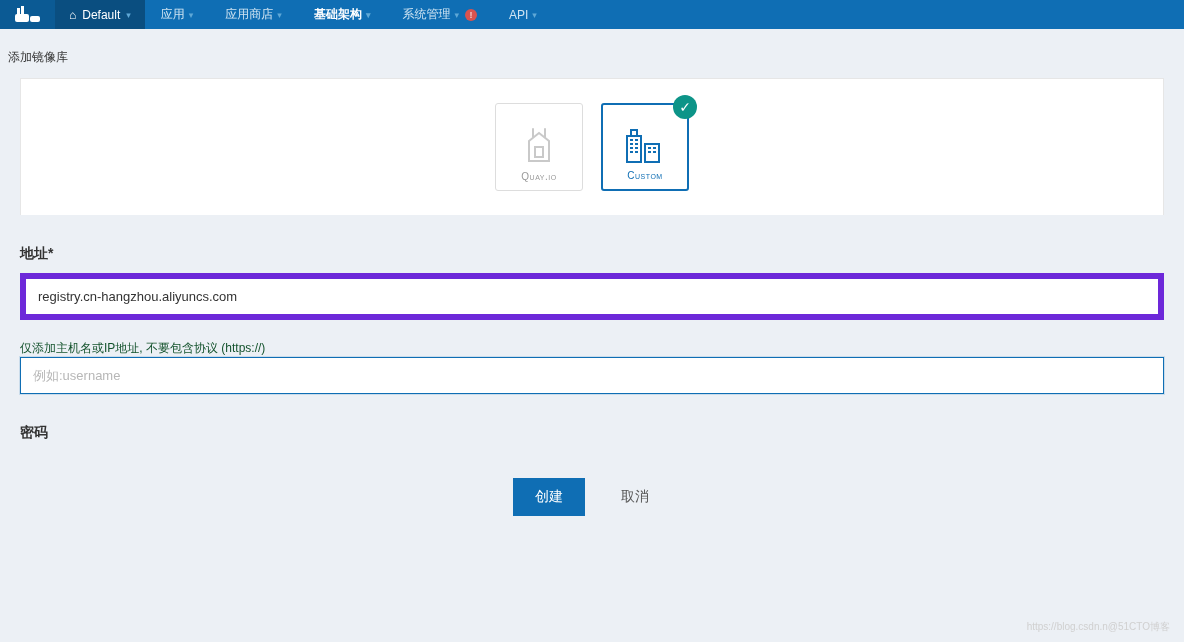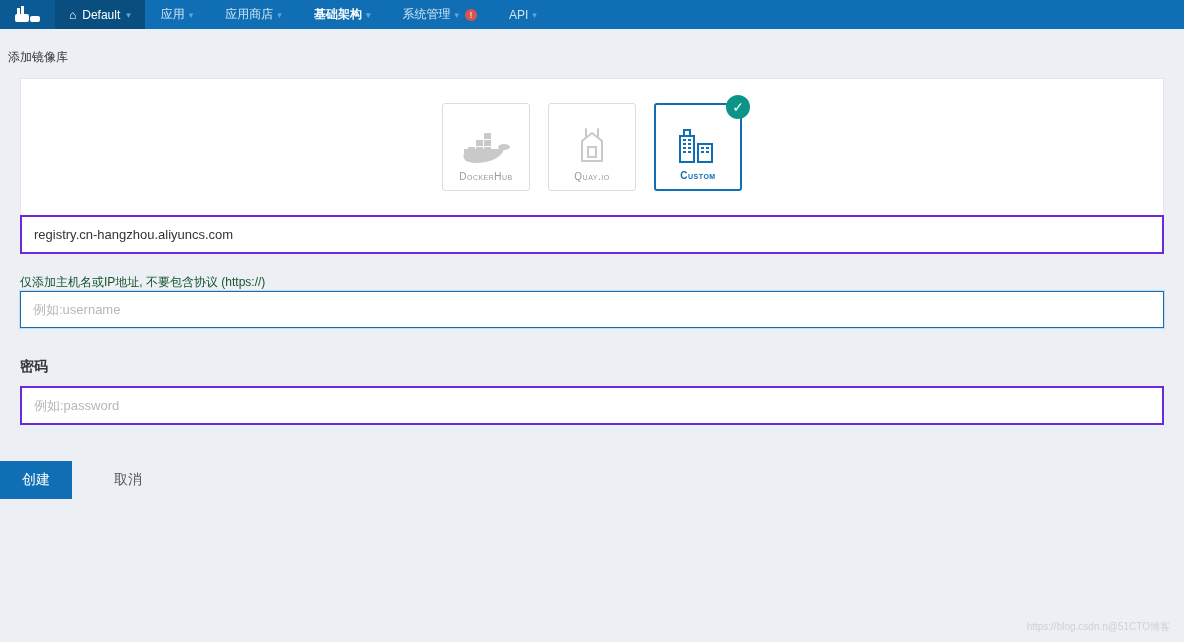--- a/index.html
+++ b/index.html
@@ -11,31 +11,31 @@
 .nav-item{padding:0 16px;height:29px;display:flex;align-items:center;gap:4px;cursor:pointer;font-size:12px;color:#cfe4f2}
 .nav-item.active{color:#fff;font-weight:bold}
 .chev{font-size:9px;color:#5fa8d6}
 .alert-dot{width:12px;height:12px;border-radius:50%;background:#d9534f;color:#fff;font-size:9px;display:flex;align-items:center;justify-content:center;margin-left:2px}
 .page-title{font-size:12px;color:#333;padding:20px 0 12px 8px;font-weight:500}
 .card{background:#fff;margin:0 20px;padding:24px 0;display:flex;justify-content:center;border:1px solid #e6e6e6;border-bottom:none}
 .reg-options{display:flex;gap:18px}
 .reg-option{width:88px;height:88px;border:1px solid #ddd;border-radius:3px;display:flex;flex-direction:column;align-items:center;justify-content:flex-end;padding-bottom:8px;cursor:pointer;position:relative;background:#fff}
 .reg-option .label{font-size:10px;color:#999;font-variant:small-caps;letter-spacing:0.5px}
 .reg-option.selected{border:2px solid #0f6eb4}
-.reg-option.selected .label{color:#0f6eb4;font-weight:700}
+.reg-option.selected .label{color:#0f6eb4;font-weight:400}
 .reg-option .check{position:absolute;top:-10px;right:-10px;width:24px;height:24px;background:#0d9488;border-radius:50%;display:none;align-items:center;justify-content:center;color:#fff;font-size:14px}
 .reg-option.selected .check{display:flex}
 .reg-icon{height:48px;display:flex;align-items:center;justify-content:center;width:100%}
 .form-section{padding:0 20px}
 .form-label{font-size:14px;font-weight:600;color:#333;margin-top:30px;margin-bottom:10px}
-.form-input{width:100%;padding:10px 12px;font-size:13px;border:2px solid #6d28d9;color:#333;outline:none}
+.form-input{width:100%;padding:10px 12px;font-size:13px;border:6px solid #6d28d9;color:#333;outline:none}
 .form-input.focused{border:1px solid #0f6eb4;box-shadow:0 0 0 1px rgba(15,110,180,0.15)}
 .form-input::placeholder{color:#b7b7b7}
 .hint{font-size:12px;color:#14532d;margin-top:20px}
-.btn-row{display:flex;gap:20px;margin-top:36px;padding-bottom:20px}
+.btn-row{display:flex;justify-content:center;gap:14px;margin-top:36px;padding-bottom:20px}
 .btn{padding:10px 22px;font-size:14px;border:none;cursor:pointer}
 .btn-primary{background:#0f6eb4;color:#fff}
 .btn-cancel{background:transparent;color:#555}
 .watermark{position:fixed;bottom:8px;right:14px;font-size:10px;color:#d0d0d0;pointer-events:none}
 </style>
 </head>
 <body>
 
 <div class="topbar">
   <div class="logo-area">
@@ -75,38 +75,20 @@
       </div>
   </div>
 </div>
 
 <h1 class="page-title">添加镜像库</h1>
 
 <div class="card">
   <div class="reg-options">
     <div class="reg-option">
       <div class="reg-icon">
-        <svg width="52" height="36" viewBox="0 0 52 36">
-            <g fill="#c9c9c9">
-              <rect x="8" y="18" width="7" height="6"></rect>
-              <rect x="16" y="18" width="7" height="6"></rect>
-              <rect x="24" y="18" width="7" height="6"></rect>
-              <rect x="16" y="11" width="7" height="6"></rect>
-              <rect x="24" y="11" width="7" height="6"></rect>
-              <rect x="24" y="4" width="7" height="6"></rect>
-              <path d="M4 25 Q2 28 6 32 Q15 36 30 32 Q42 28 44 20 L4 20 Z"></path>
-              <ellipse cx="44" cy="18" rx="6" ry="3"></ellipse>
-            </g>
-          </svg>
-      </div>
-      <span class="label">DockerHub</span>
-
-    </div>
-    <div class="reg-option">
-      <div class="reg-icon">
         <svg width="40" height="40" viewBox="0 0 40 40">
             <g fill="none" stroke="#c9c9c9" stroke-width="2">
               <path d="M10 14 L20 6 L30 14 L30 34 L10 34 Z"></path>
               <path d="M14 10 L14 2 M26 10 L26 2" stroke-linecap="round"></path>
               <rect x="16" y="20" width="8" height="10"></rect>
             </g>
           </svg>
       </div>
       <span class="label">Quay.io</span>
 
@@ -133,27 +115,27 @@
             </g>
           </svg>
       </div>
       <span class="label">Custom</span>
       <div class="check">✓</div>
     </div>
   </div>
 </div>
 
 <div class="form-section">
+  <div class="form-label">地址*</div>
   <input class="form-input" value="registry.cn-hangzhou.aliyuncs.com" style="">
   <div class="hint">仅添加主机名或IP地址, 不要包含协议 (https://)</div>
 
   <input class="form-input focused" placeholder="例如:username" style="">
 
   <div class="form-label">密码</div>
-  <input class="form-input" type="password" placeholder="例如:password" style="">
 </div>
 
 <div class="btn-row">
   <button class="btn btn-primary">创建</button>
   <button class="btn btn-cancel">取消</button>
 </div>
 
 <div class="watermark">https://blog.csdn.n@51CTO博客</div>
 
 </body></html>

